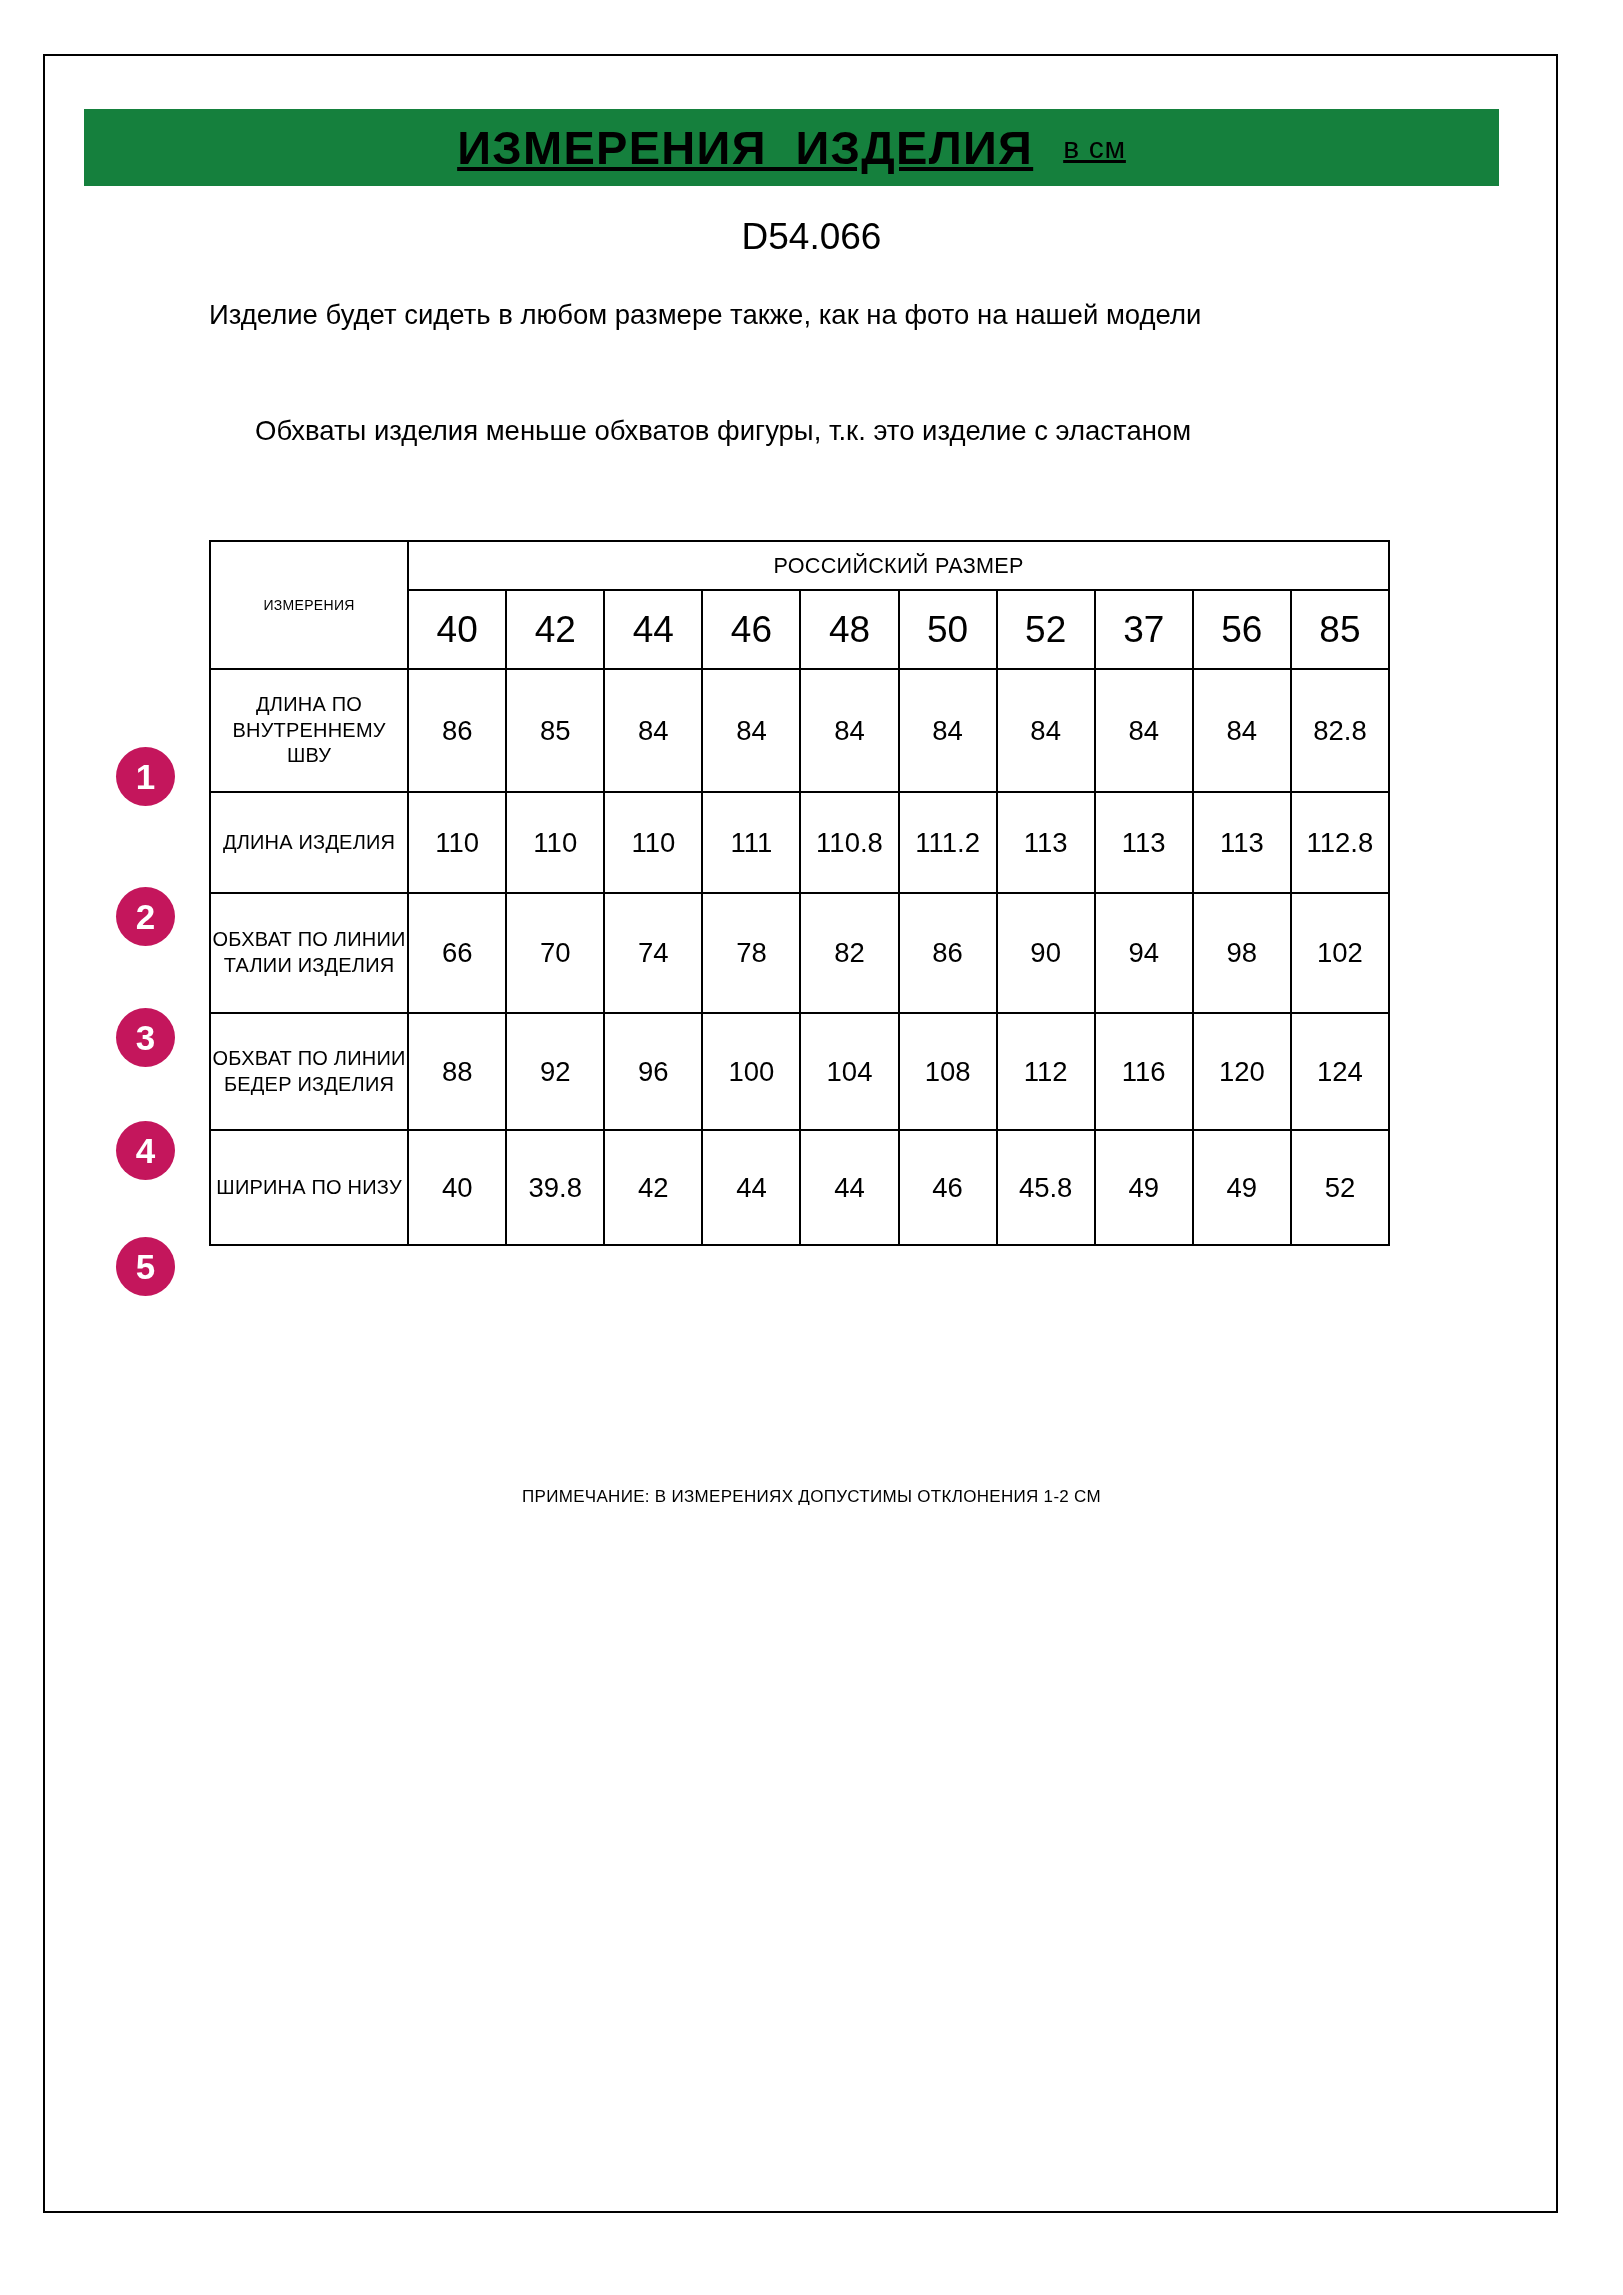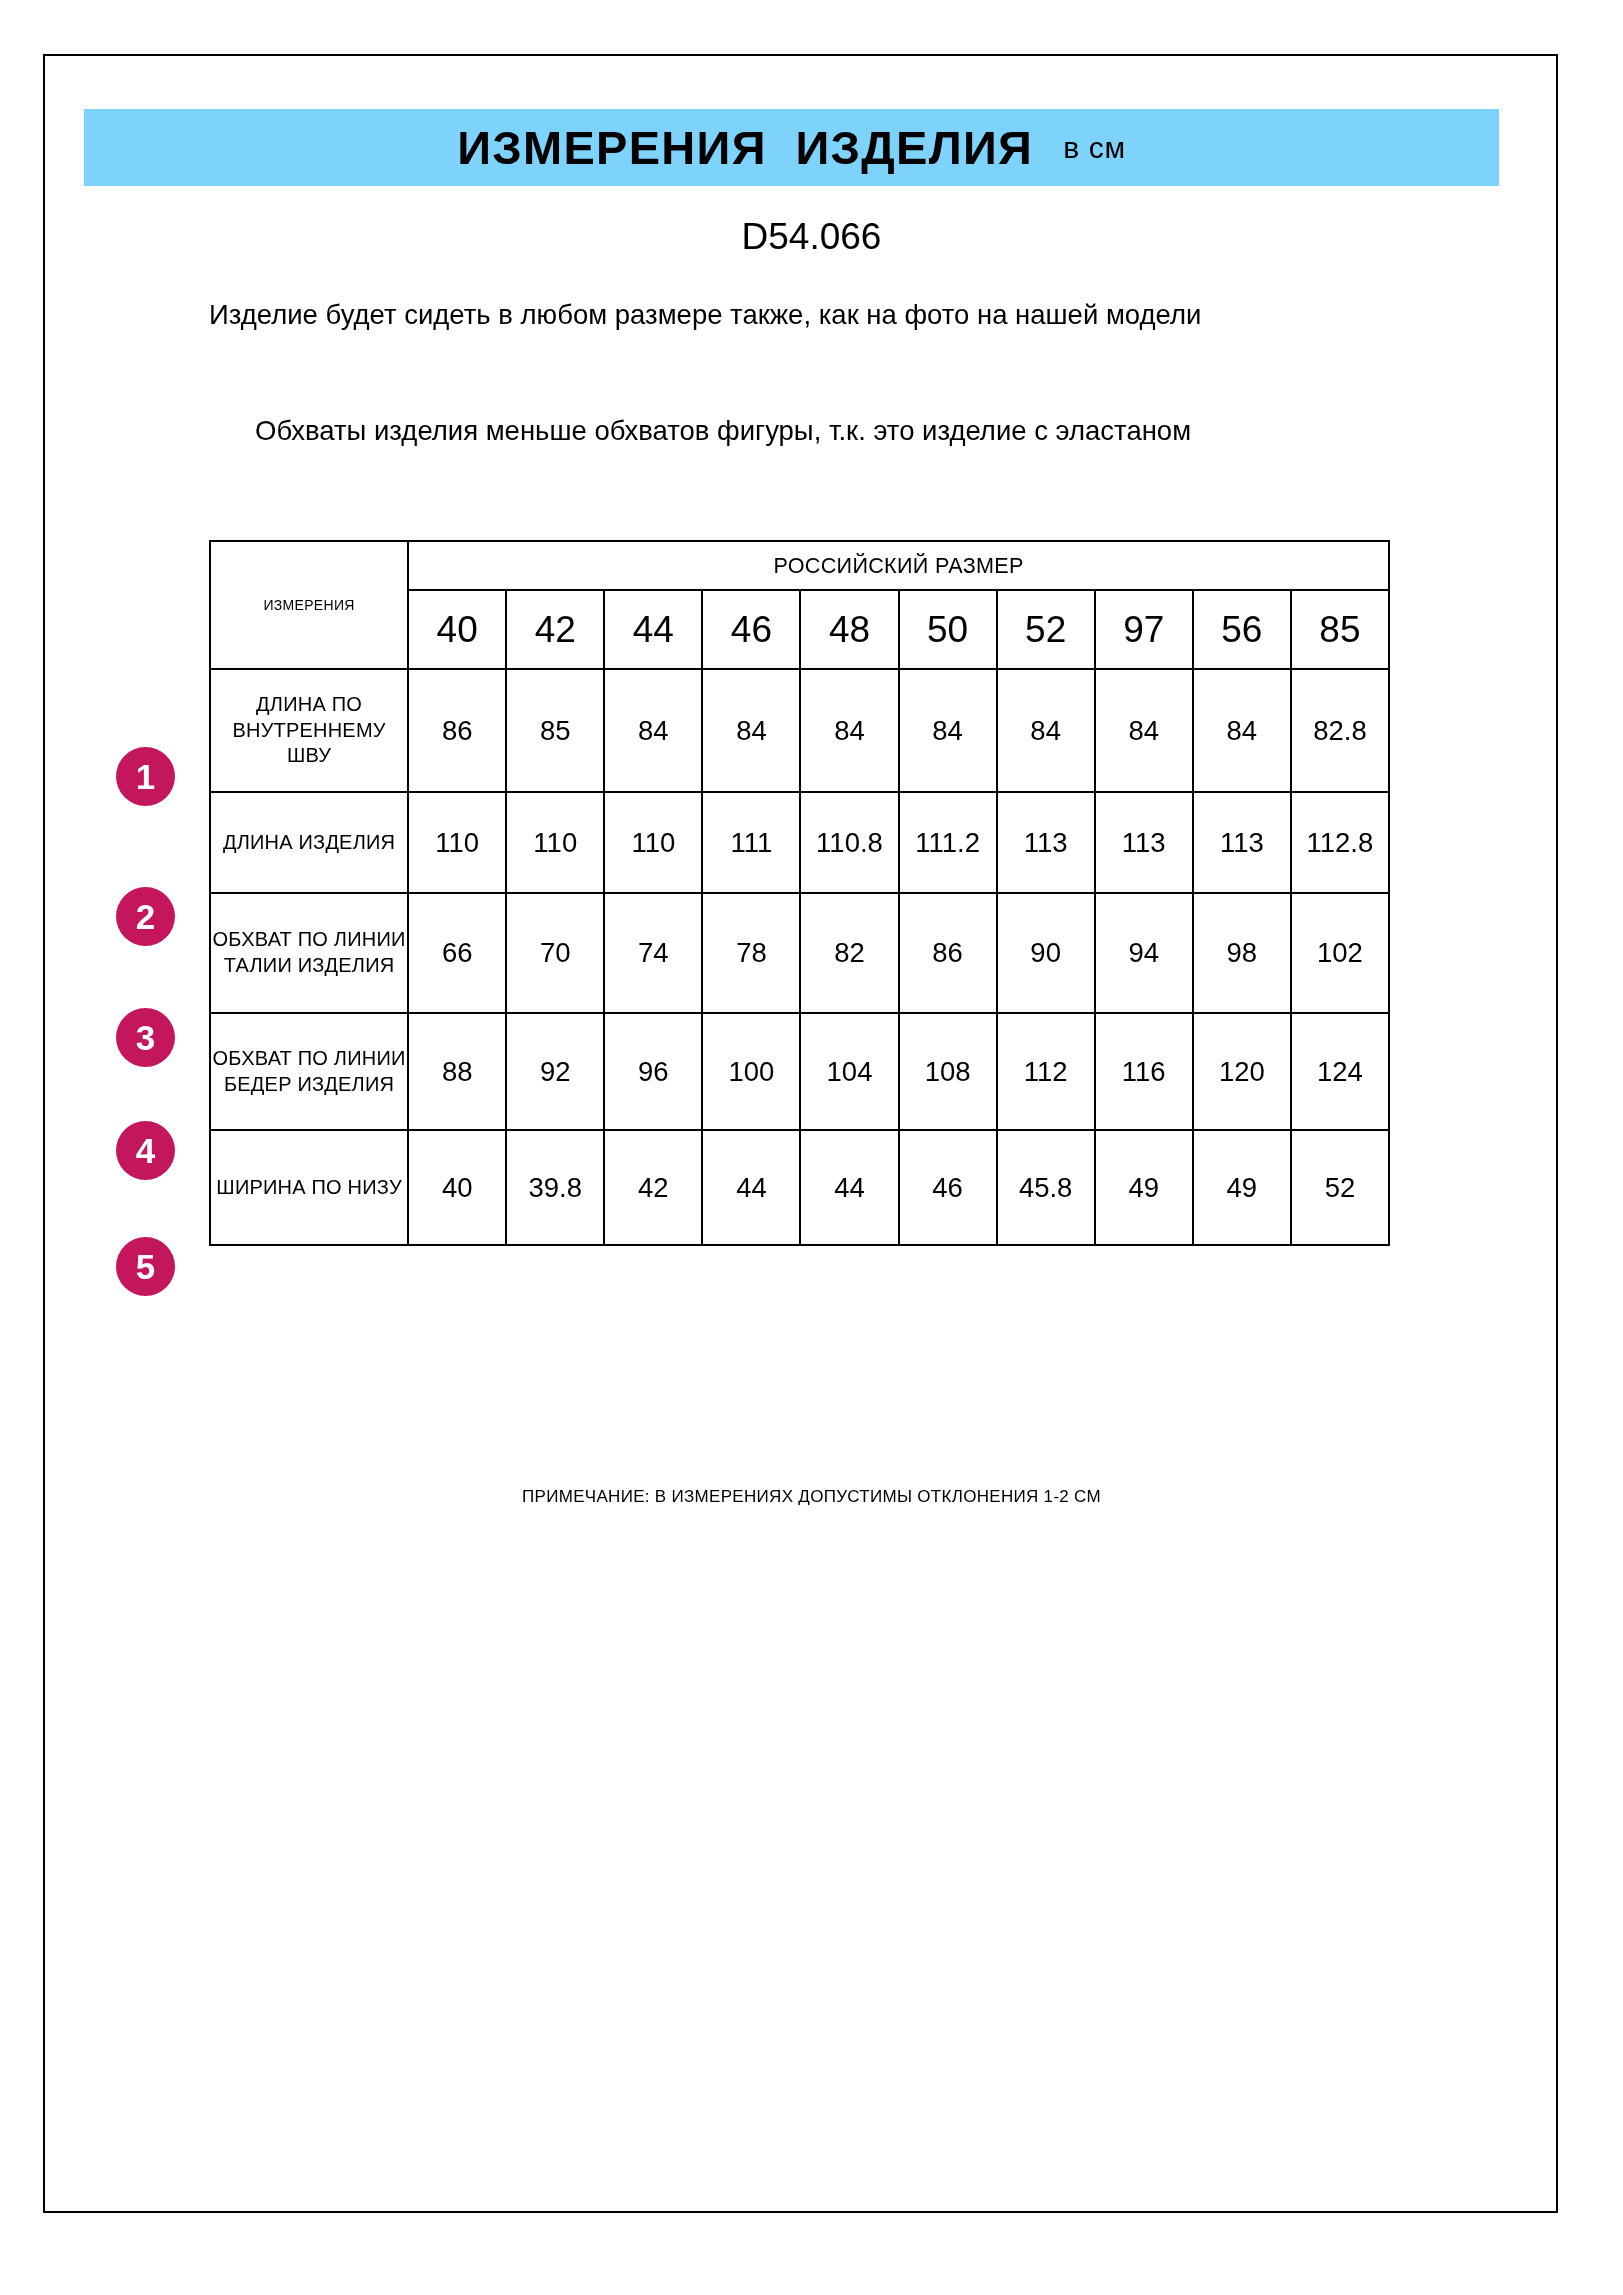--- a/index.html
+++ b/index.html
@@ -27,24 +27,25 @@
     background: #ffffff;
   }
 
   
   .title-band {
     position: absolute;
     left: 84px;
     top: 109px;
     width: 1415px;
     height: 77px;
-    background: #7dd3fc;
+    background: #15803d;
     display: flex;
     align-items: center;
     justify-content: center;
+    text-decoration: underline;
   }
   .title-main {
     font-size: 47px;
     font-weight: bold;
     letter-spacing: 1.3px;
     white-space: pre;
   }
   .title-unit {
     font-size: 30px;
     font-weight: normal;
@@ -198,21 +199,21 @@
       <td colspan="10" class="span-head">РОССИЙСКИЙ РАЗМЕР</td>
     </tr>
     <tr>
       <td class="size-head">40</td>
       <td class="size-head">42</td>
       <td class="size-head">44</td>
       <td class="size-head">46</td>
       <td class="size-head">48</td>
       <td class="size-head">50</td>
       <td class="size-head">52</td>
-      <td class="size-head">97</td>
+      <td class="size-head">37</td>
       <td class="size-head">56</td>
       <td class="size-head">85</td>
     </tr>
 
     <tr class="r1">
       <td class="row-label">ДЛИНА ПО ВНУТРЕННЕМУ ШВУ</td>
       <td class="cell-val">86</td>
       <td class="cell-val">85</td>
       <td class="cell-val">84</td>
       <td class="cell-val">84</td>

